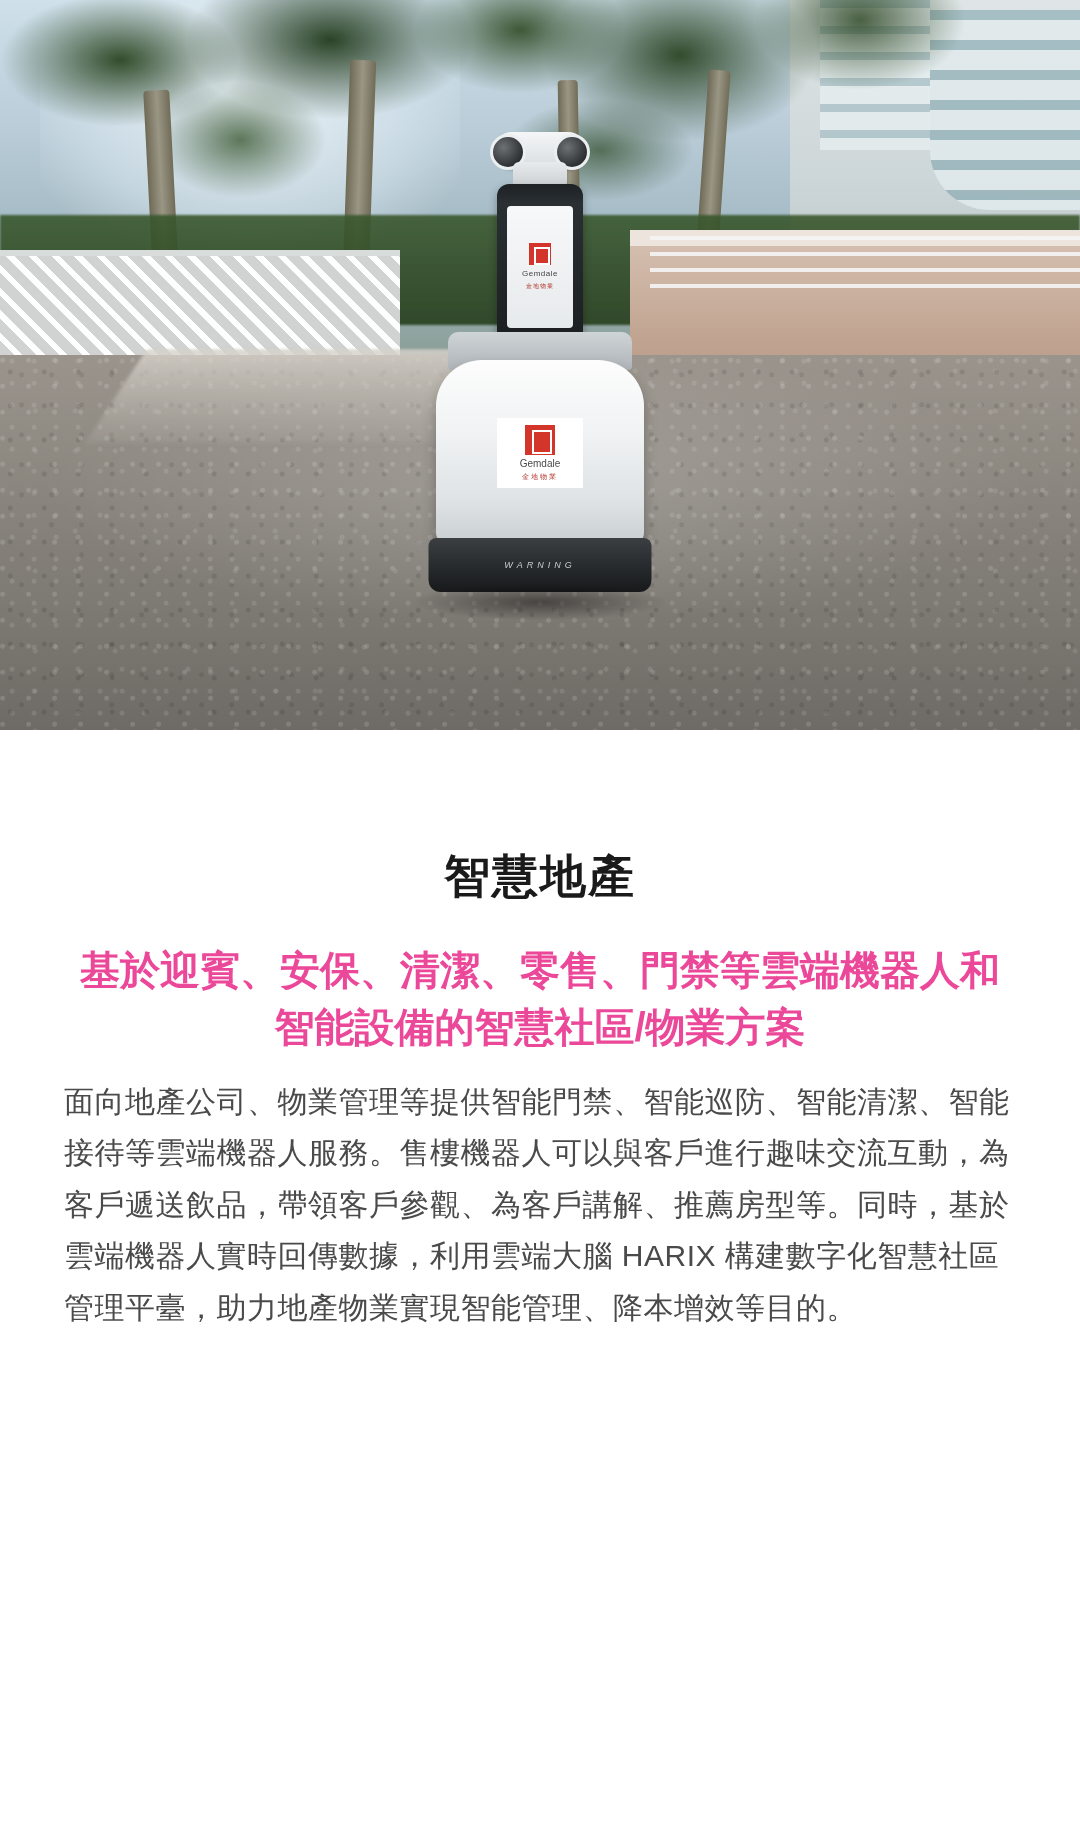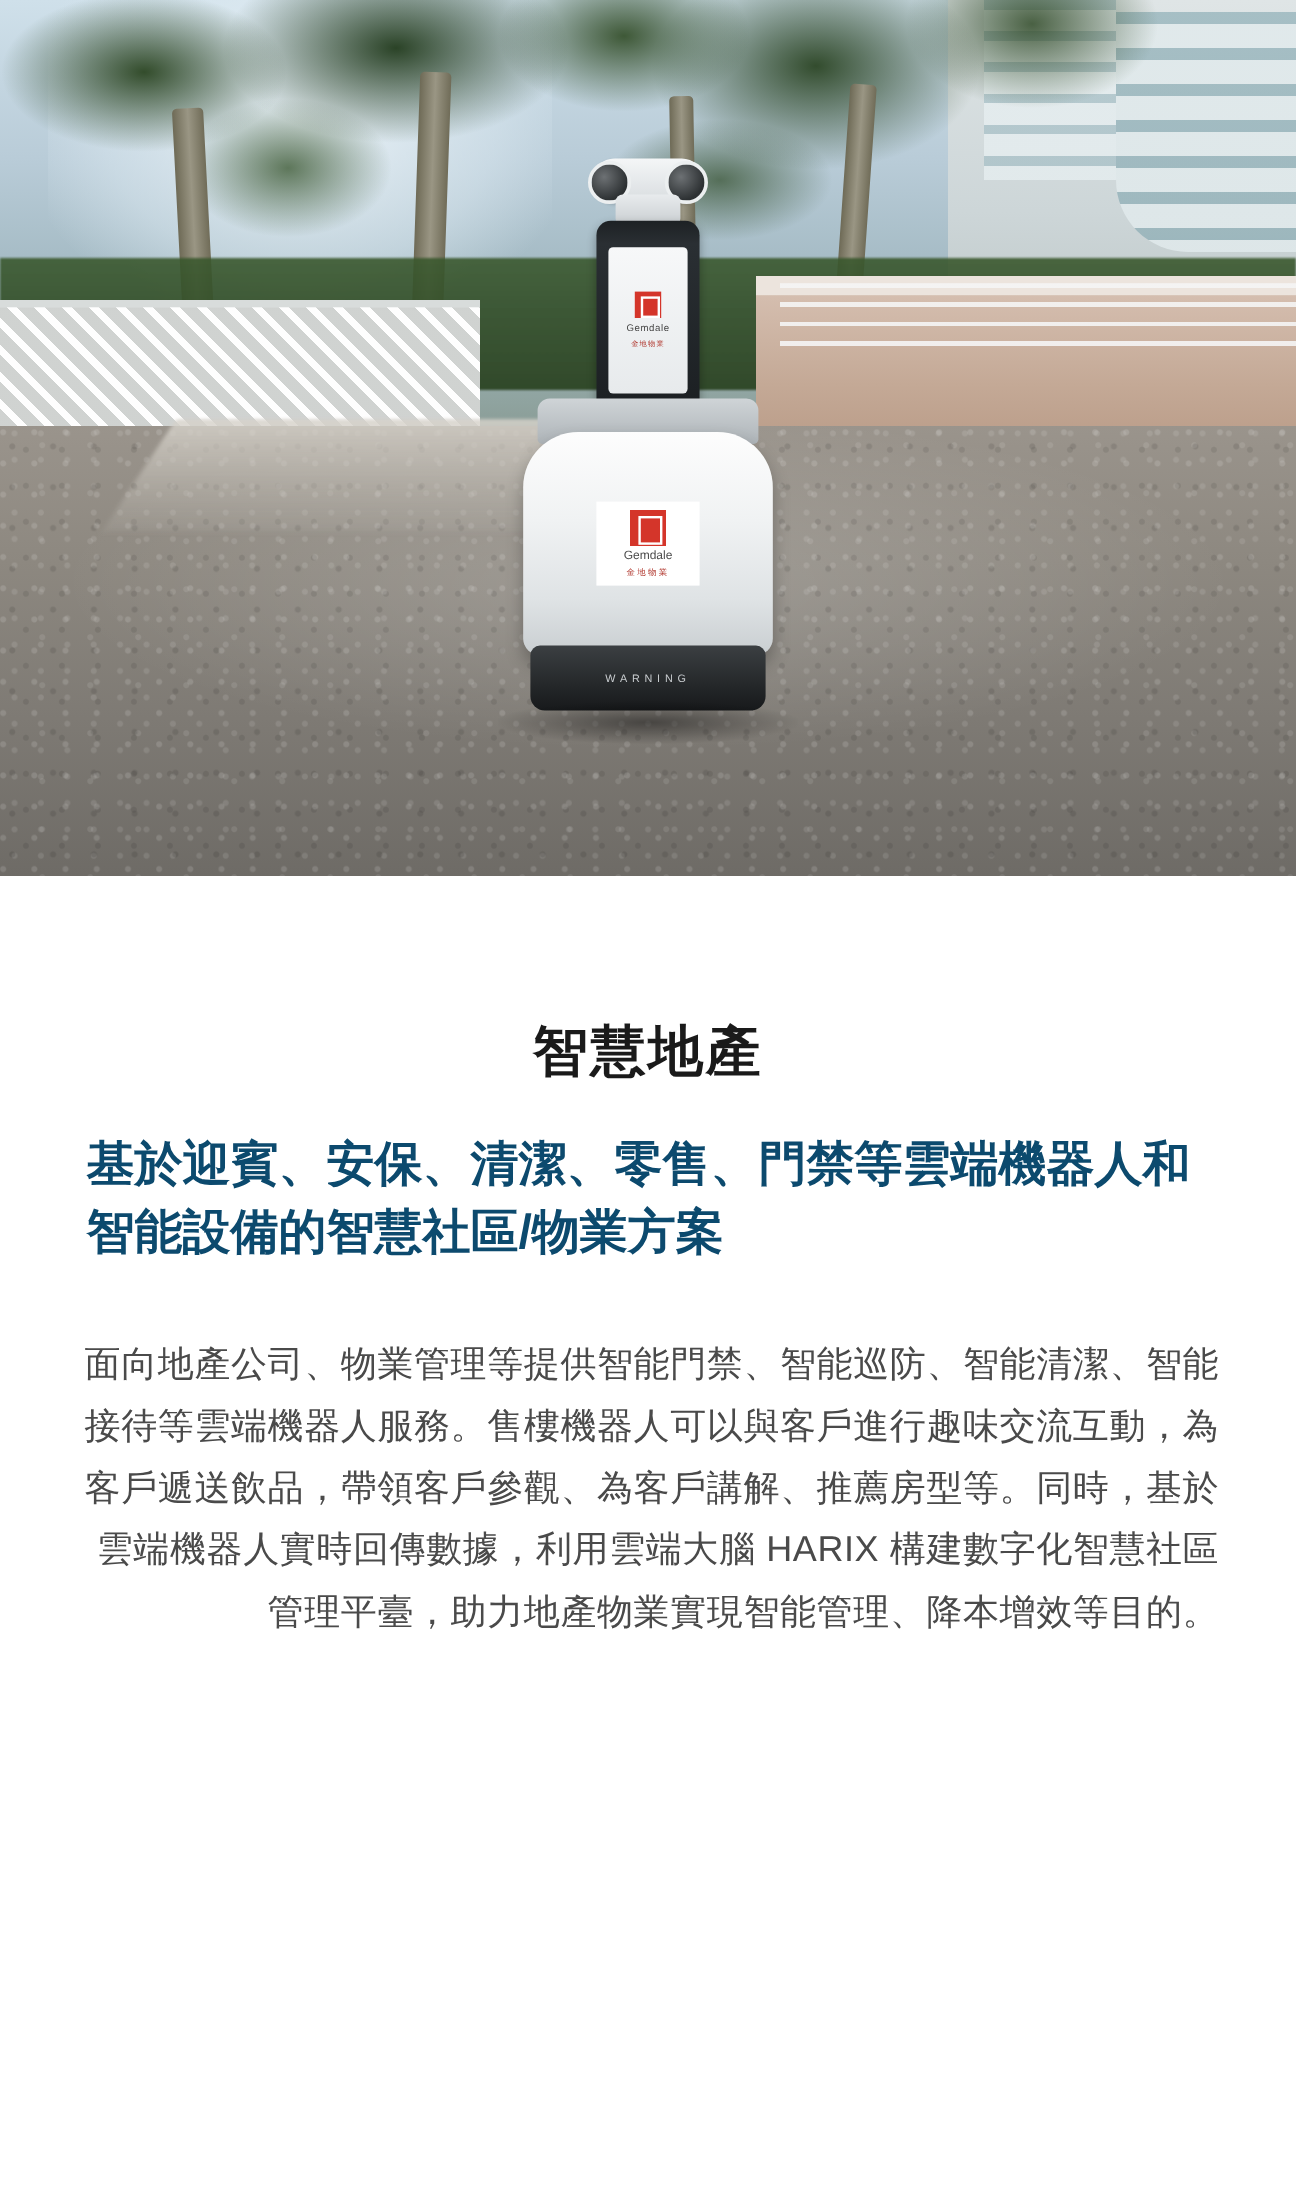--- a/index.html
+++ b/index.html
@@ -237,23 +237,24 @@
     display:flex; flex-direction:column; align-items:center; justify-content:center;
     gap:3px;
   }
   .badge-mark { width: 30px; height: 30px; background:#d4352a; position:relative; }
   .badge-mark:after{ content:""; position:absolute; left:7px; top:5px; width:16px; height:20px; border:2px solid #fff; }
   .badge-text { font-size: 10px; color:#4a4a4a; }
   .badge-sub  { font-size: 7px; color:#b0352c; letter-spacing:2px; }
 
   .bumper {
     position:absolute; left:50%; transform:translateX(-50%);
-    top: 406px; width: 196px; height: 54px;
+    top: 406px; width: 223px; height: 54px;
     background: linear-gradient(180deg,#3b3f42 0%, #25282a 60%, #17191b 100%);
     border-radius: 8px 8px 12px 12px;
+    font-style: italic;
   }
   .warning {
     position:absolute; left:50%; top:50%; transform:translate(-50%,-50%);
     font-size: 9px; letter-spacing: 4px; color:#c9cdd0;
   }
   .shadow {
     position:absolute; left:50%; transform:translateX(-50%);
     top: 452px; width: 250px; height: 36px;
     background: radial-gradient(ellipse at center, rgba(0,0,0,.45) 0%, rgba(0,0,0,0) 72%);
   }
@@ -267,28 +268,29 @@
     font-size: 46px;
     font-weight: bold;
     text-align: center;
     color: #1a1a1a;
     letter-spacing: 2px;
     margin: 0 0 34px 0;
   }
   .subtitle {
     font-size: 40px;
     line-height: 1.42;
-    color: #0c4a6e;
-    margin: 0 0 56px 0;
+    text-align: center;
+    color: #ec4899;
+    margin: 0 0 20px 0;
     padding: 0 8px;
   }
   .body-text {
     font-size: 30px;
     line-height: 1.72;
-    text-align: right;
+    text-align: left;
     color: #4a4a4a;
     margin: 0;
     letter-spacing: .5px;
   }
 </style>
 </head>
 <body>
 
 <div class="page">
 

